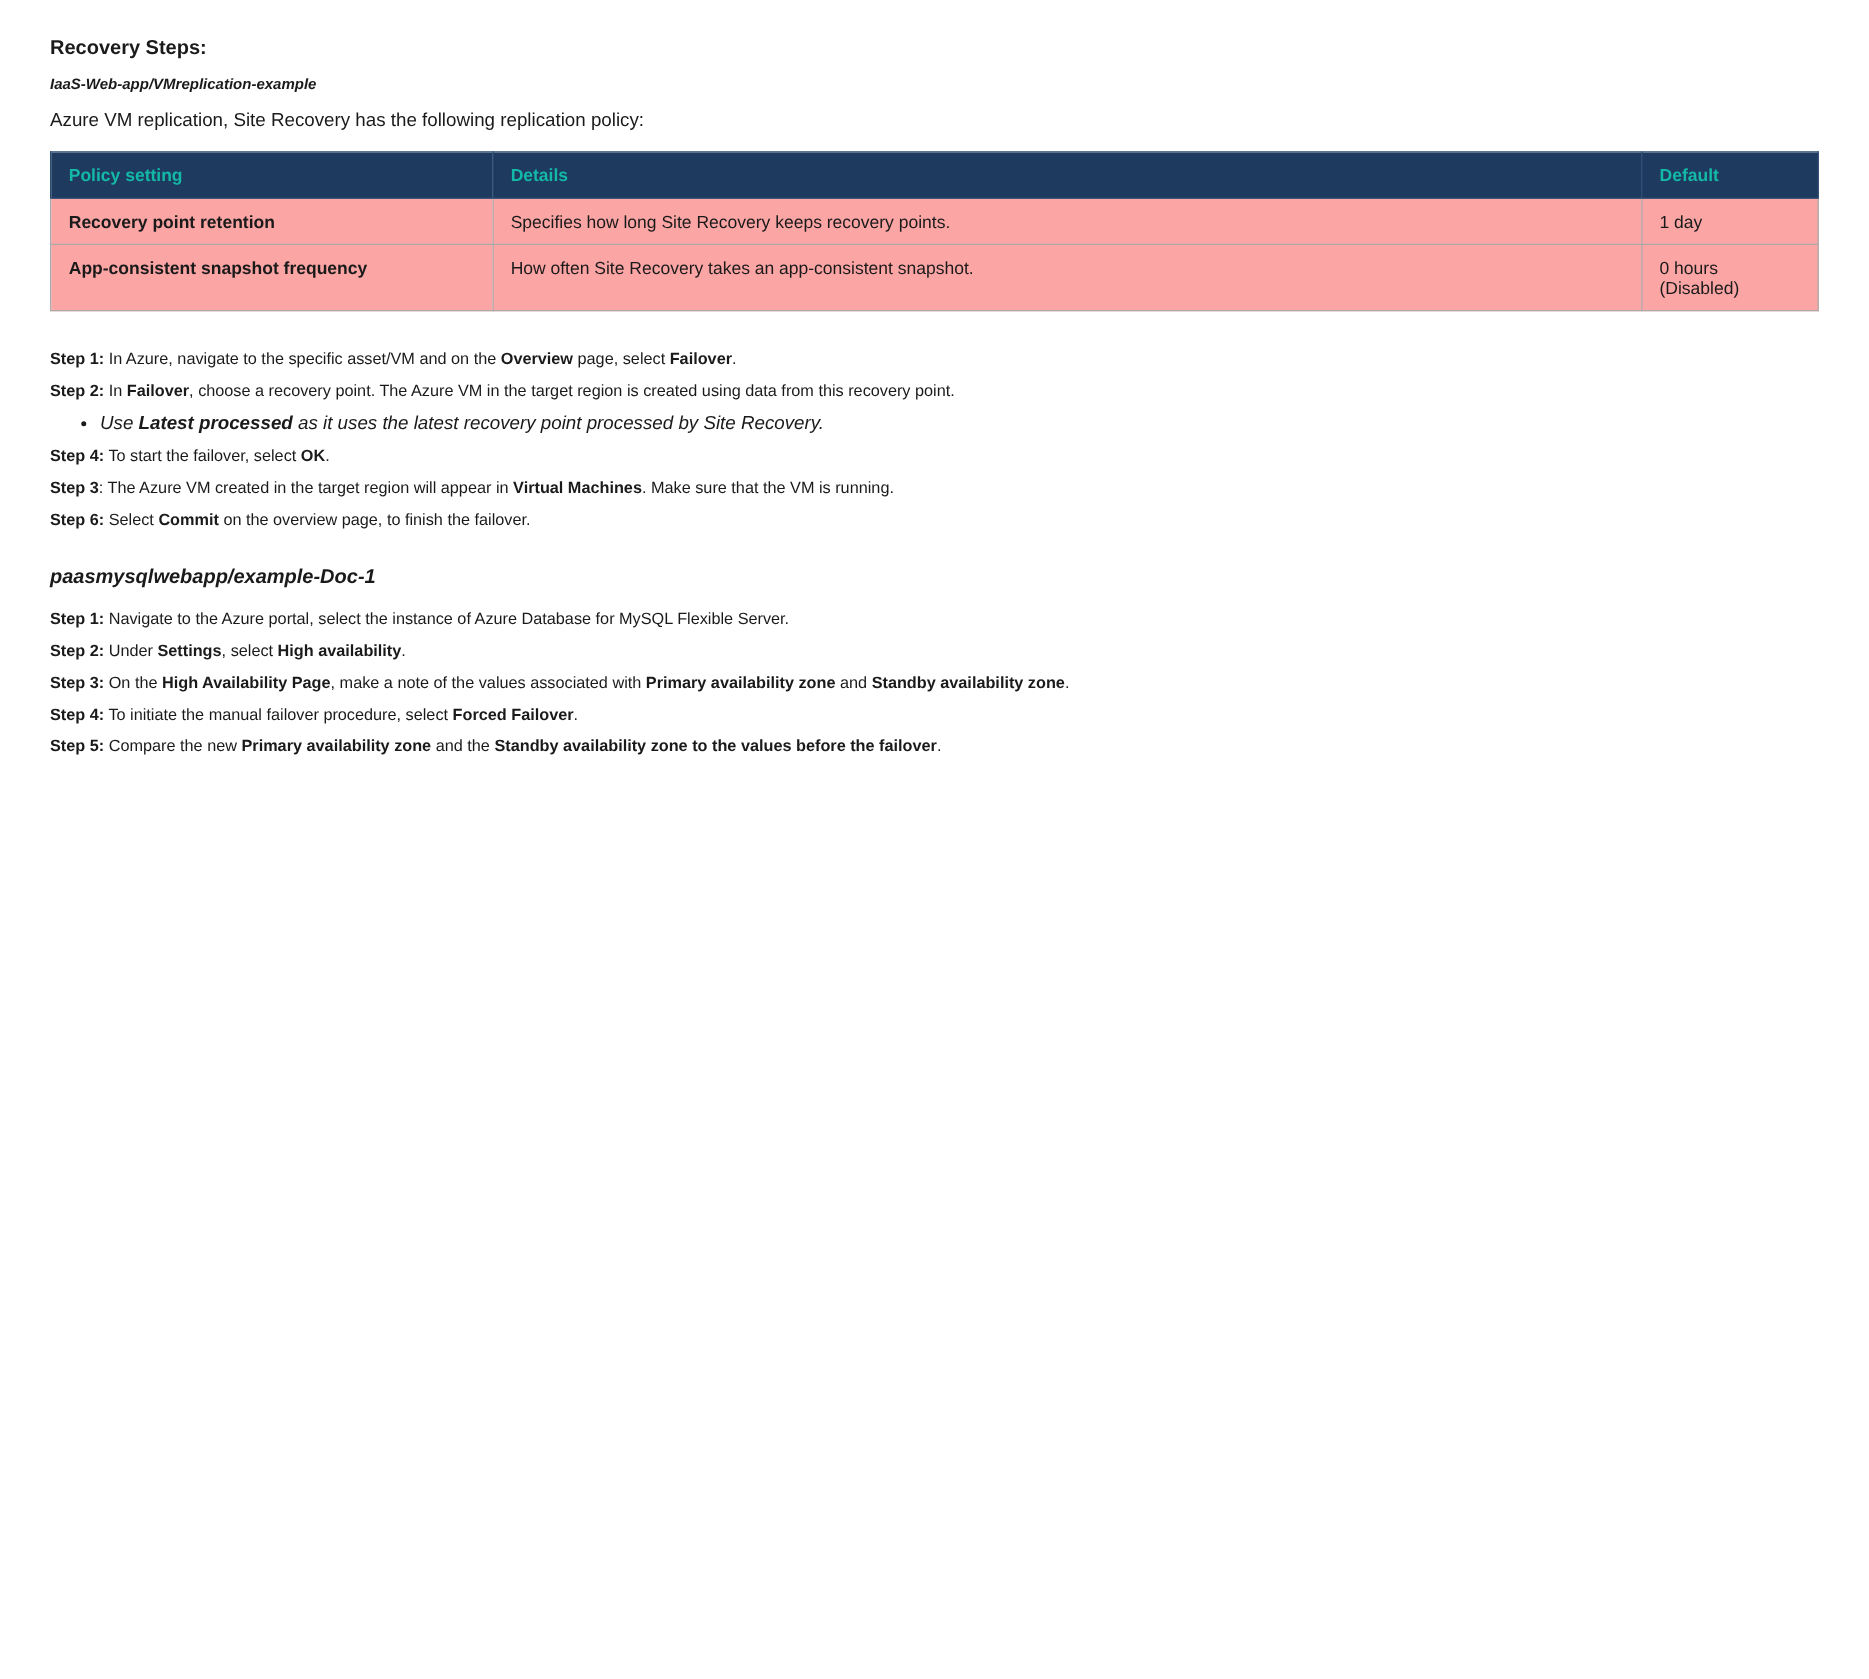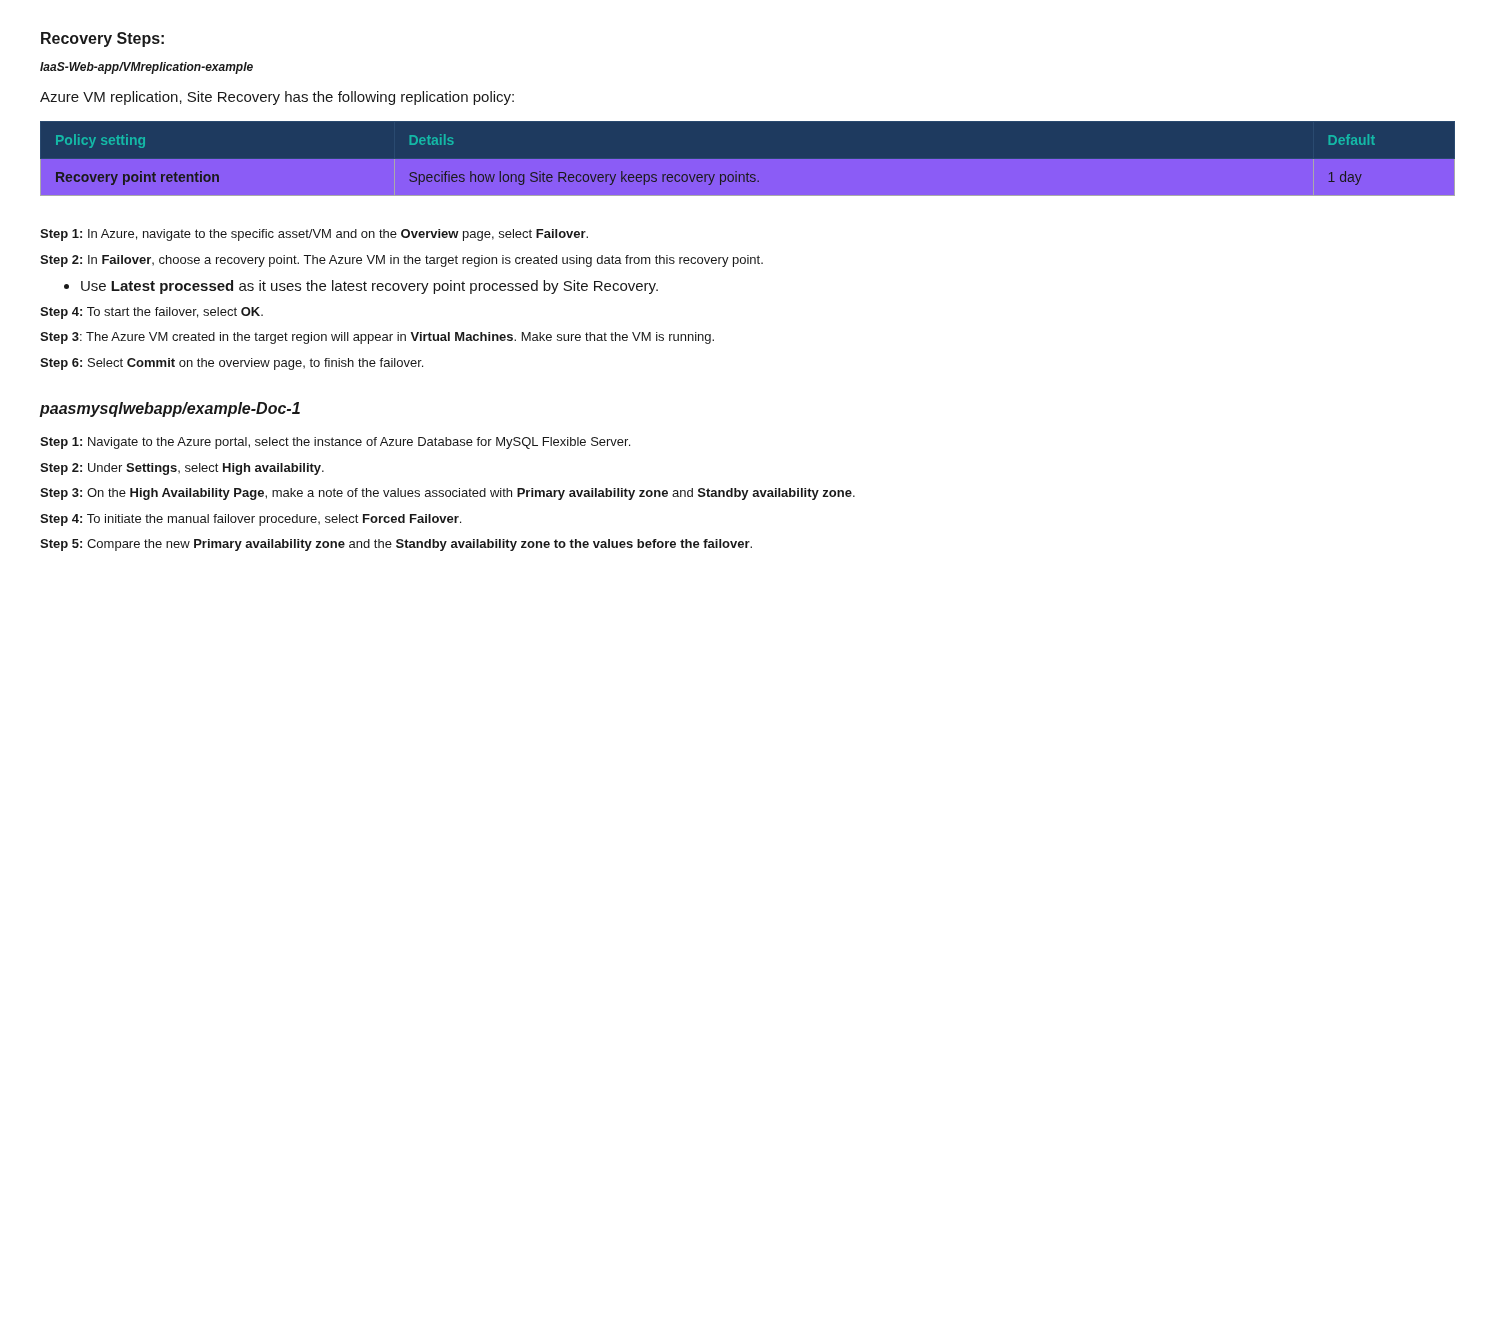--- a/index.html
+++ b/index.html
@@ -49,21 +49,21 @@
 
     .policy-table thead th {
       padding: 10px 14px;
       text-align: left;
       font-weight: bold;
       font-size: 14px;
       border: 1px solid #2a4a70;
     }
 
     .policy-table tbody tr {
-      background-color: #8b5cf6;
+      background-color: #fca5a5;
     }
 
     .policy-table tbody td {
       padding: 10px 14px;
       border: 1px solid #aaa;
       vertical-align: top;
       font-size: 14px;
     }
 
     .policy-table tbody td:first-child {
@@ -83,20 +83,21 @@
     .step-line {
       margin-bottom: 6px;
       font-size: 13px;
       line-height: 1.5;
       text-align: justify;
     }
 
     .bullet-list {
       margin: 5px 0 4px 40px;
       list-style-type: disc;
+      font-style: italic;
     }
 
     .bullet-list li {
       font-size: 15px;
       line-height: 1.5;
       margin-bottom: 4px;
     }
 
     .section-title {
       font-style: italic;
@@ -133,20 +134,26 @@
         <th>Details</th>
         <th>Default</th>
       </tr>
     </thead>
     <tbody>
       <tr>
         <td>Recovery point retention</td>
         <td>Specifies how long Site Recovery keeps recovery points.</td>
         <td>1 day</td>
       </tr>
+      <tr>
+        <td>App-consistent snapshot frequency</td>
+        <td>How often Site Recovery takes an app-consistent snapshot.</td>
+        <td>0 hours
+(Disabled)</td>
+      </tr>
     </tbody>
   </table>
 
   <div class="steps-section">
     <p class="step-line">
       <b>Step 1:</b> In Azure, navigate to the specific asset/VM and on the <b>Overview</b> page, select <b>Failover</b>.
     </p>
     <p class="step-line">
       <b>Step 2:</b> In <b>Failover</b>, choose a recovery point. The Azure VM in the target region is created using data from this recovery point.
     </p>

